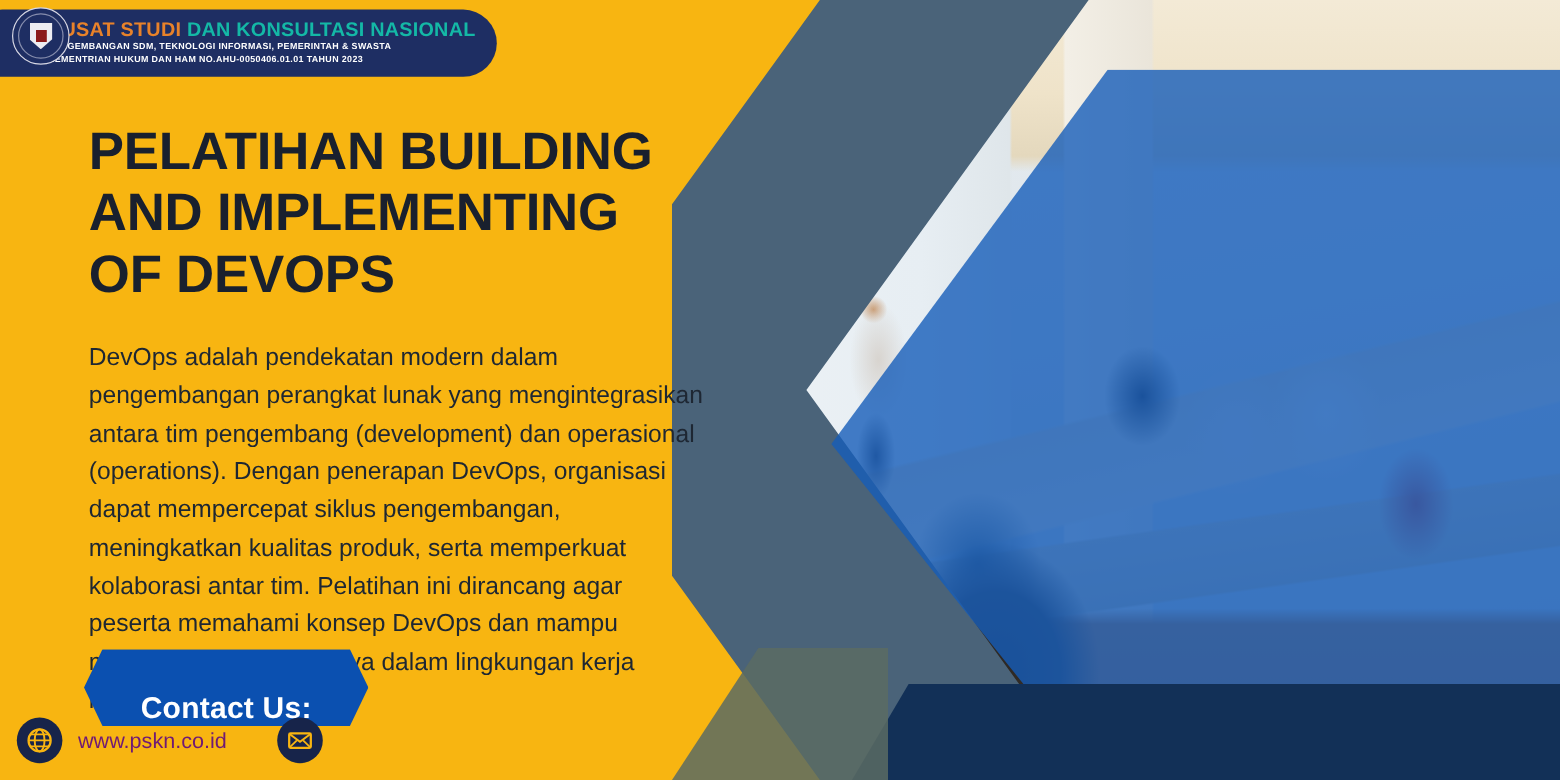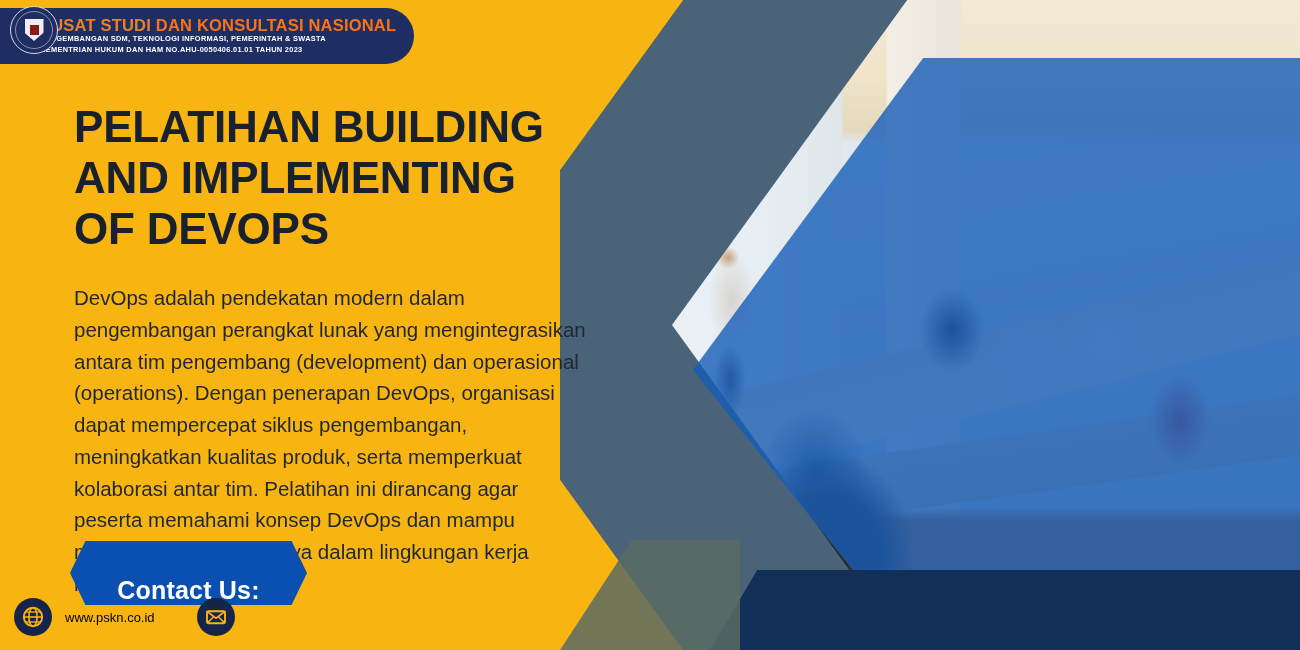--- a/index.html
+++ b/index.html
@@ -134,21 +134,21 @@
     flex-direction:column;
     justify-content:center;
     z-index:6;
   }
   .logo-line1 {
     font-size:16.5px; font-weight:bold;
     letter-spacing:.2px; line-height:1.05;
     white-space:nowrap;
   }
   .logo-line1 .orange { color:#E8822A; }
-  .logo-line1 .white  { color:#f97316; }
+  .logo-line1 .white  { color:#14b8a6; }
   .logo-line2, .logo-line3 {
     color:#FFFFFF;
     font-size:7.4px; font-weight:bold;
     letter-spacing:.32px; line-height:1.45;
     white-space:nowrap;
   }
 
   #logo-seal {
     position:absolute;
     top:6px; left:10px;
@@ -240,22 +240,22 @@
   .c-icon {
     width:38px; height:38px;
     border-radius:50%;
     background:#17244A;
     display:flex; align-items:center; justify-content:center;
     flex:0 0 auto;
   }
   .c-icon svg { display:block; }
   .c-text {
     margin-left:13px;
-    color:#000000;
-    font-size:13px;
+    color:#701a75;
+    font-size:18px;
     white-space:nowrap;
   }
 </style>
 </head>
 <body>
 
 <div id="banner">
 
   <div id="art">
     <div class="photo"></div>

